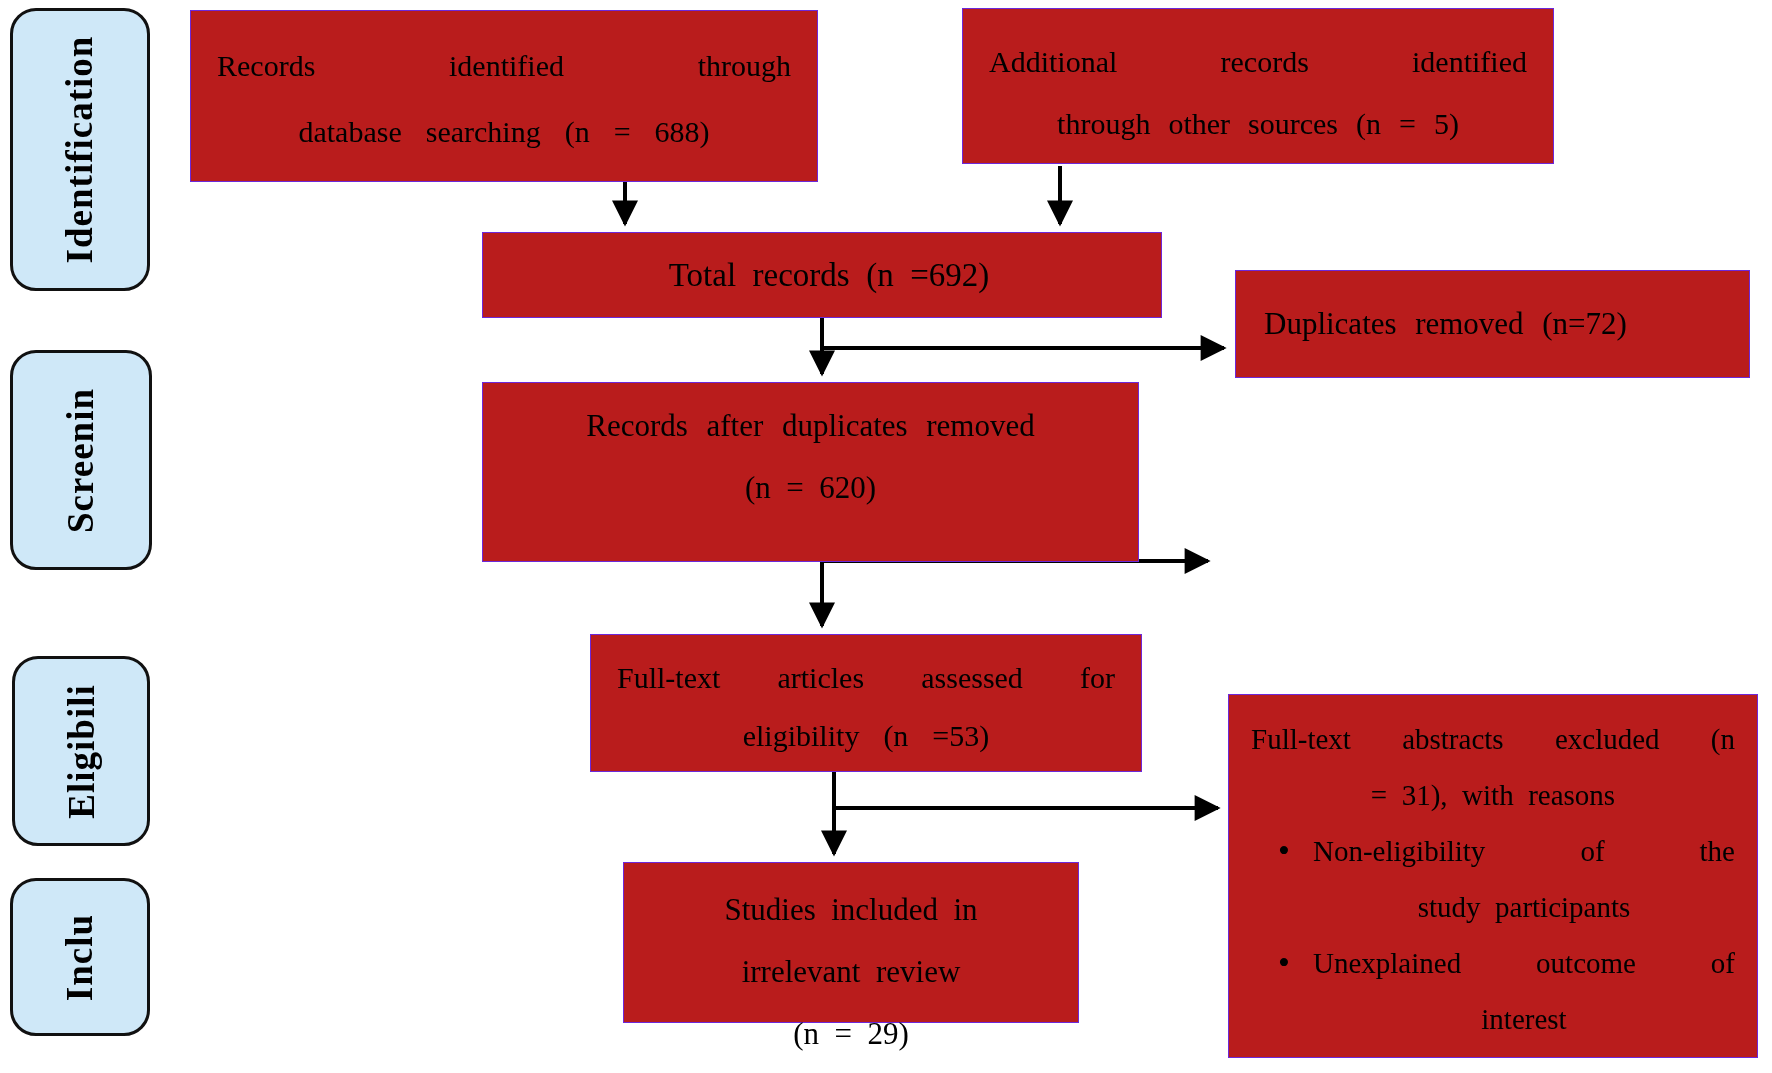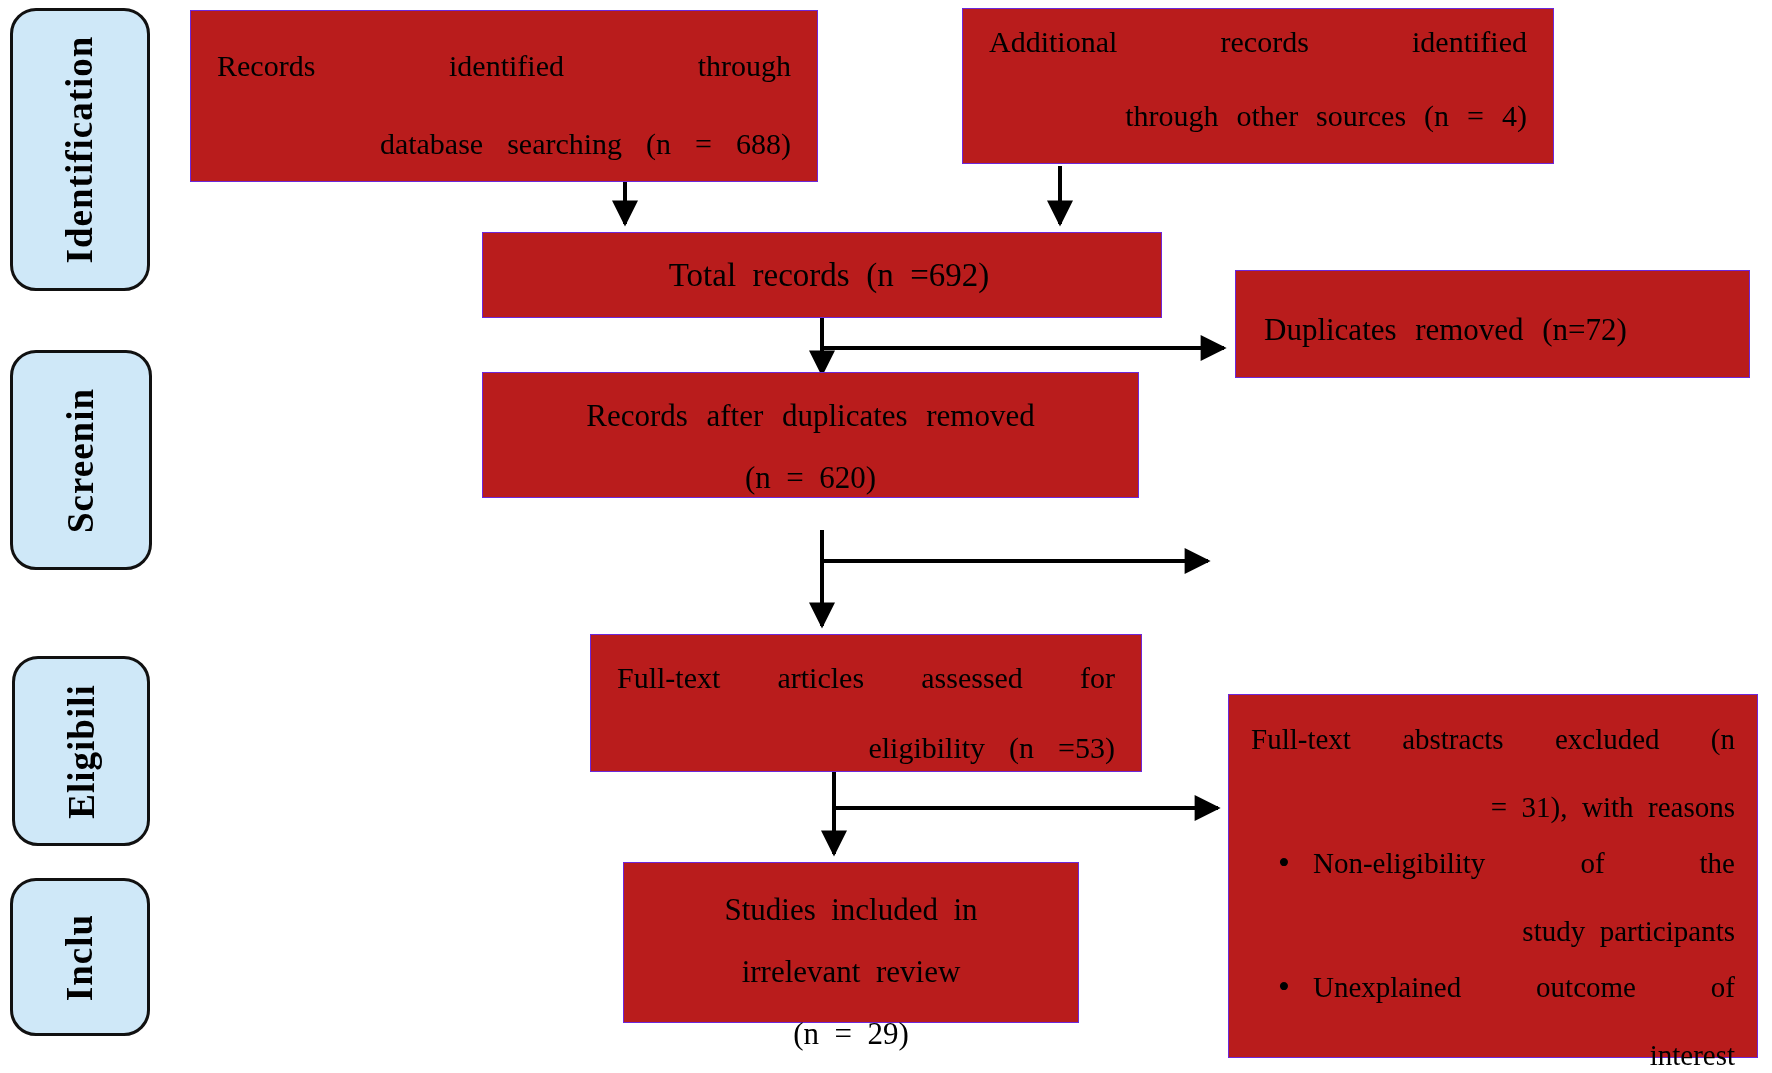--- a/index.html
+++ b/index.html
@@ -33,28 +33,28 @@
   .box{
     position:absolute;
     background:#b91c1c;
     border:1px solid #6d28d9;
     box-sizing:border-box;
     font-size:30px;
     line-height:64px;
   }
   .box .ln{padding:0 26px;}
   .jl{text-align:justify;text-align-last:justify;}
-  .ll{text-align:right;margin-top:12px;}
+  .ll{text-align:center;}
   .cl{text-align:center;}
   .ws2{word-spacing:0.25em;}
   .ws3{word-spacing:0.35em;}
   .ws5{word-spacing:0.55em;}
 
   .box-a{padding-top:22px;line-height:66px;}
-  .box-b{padding-top:2px;line-height:62px;}
+  .box-b{padding-top:22px;line-height:62px;}
   .box-c{display:flex;align-items:center;justify-content:center;font-size:33px;padding-left:14px;}
   .box-d{display:flex;align-items:center;font-size:31px;}
   .box-d .ln{padding:0 20px 0 28px;}
   .box-e{padding-top:12px;line-height:62px;font-size:31px;}
   .box-f{padding-top:20px;line-height:66px;}
   .box-g{padding-top:14px;line-height:58px;}
   .box-i{padding-top:16px;line-height:62px;font-size:31px;}
 
   .box-h{padding:16px 0 0 0;font-size:29px;line-height:56px;}
   .box-h .ln{padding:0 22px;}
@@ -100,32 +100,32 @@
     <span class="stage-text">Inclu</span>
   </div>
 
   <div class="box box-a" style="left:190px;top:10px;width:628px;height:172px;">
     <div class="ln jl">Records identified through</div>
     <div class="ln ll ws5">database searching (n = 688)</div>
   </div>
 
   <div class="box box-b" style="left:962px;top:8px;width:592px;height:156px;">
     <div class="ln jl">Additional records identified</div>
-    <div class="ln ll ws3">through other sources (n = 4)</div>
+    <div class="ln ll ws3">through other sources (n = 5)</div>
   </div>
 
   <div class="box box-c" style="left:482px;top:232px;width:680px;height:86px;">
     <div class="ln cl ws2">Total records (n =692)</div>
   </div>
 
   <div class="box box-d" style="left:1235px;top:270px;width:515px;height:108px;">
     <div class="ln ll ws3">Duplicates removed (n=72)</div>
   </div>
 
-  <div class="box box-e" style="left:482px;top:372px;width:657px;height:126px;">
+  <div class="box box-e" style="left:482px;top:382px;width:657px;height:180px;">
     <div class="ln cl ws3">Records after duplicates removed</div>
     <div class="ln cl ws2">(n = 620)</div>
   </div>
 
 
   <div class="box box-g" style="left:590px;top:634px;width:552px;height:138px;">
     <div class="ln jl">Full-text articles assessed for</div>
     <div class="ln ll ws5">eligibility (n =53)</div>
   </div>
 

